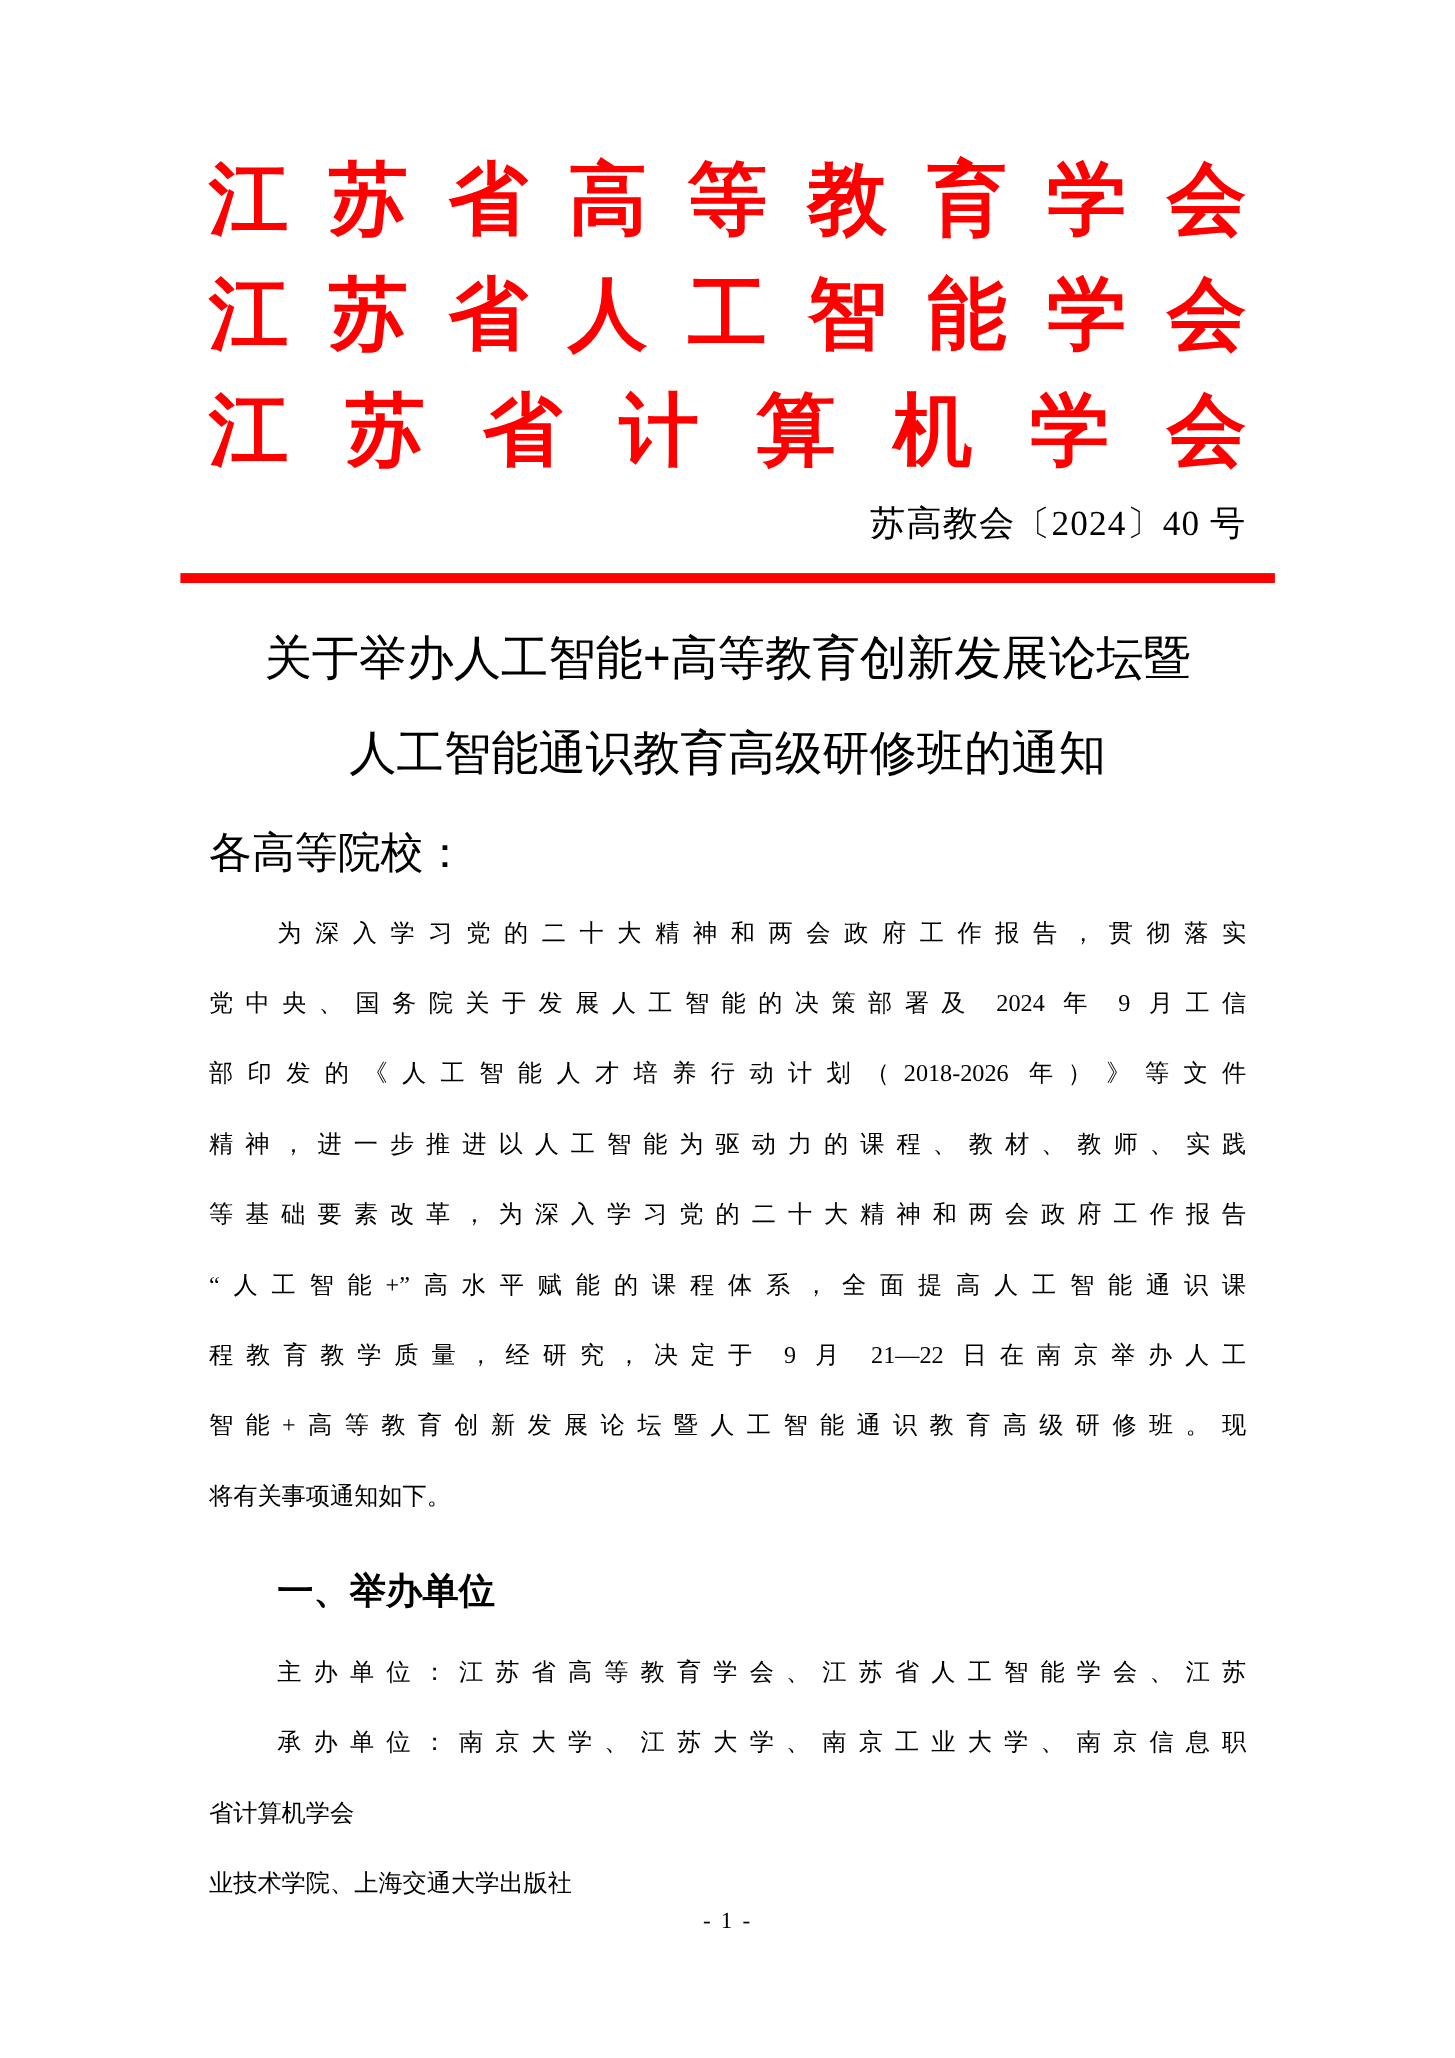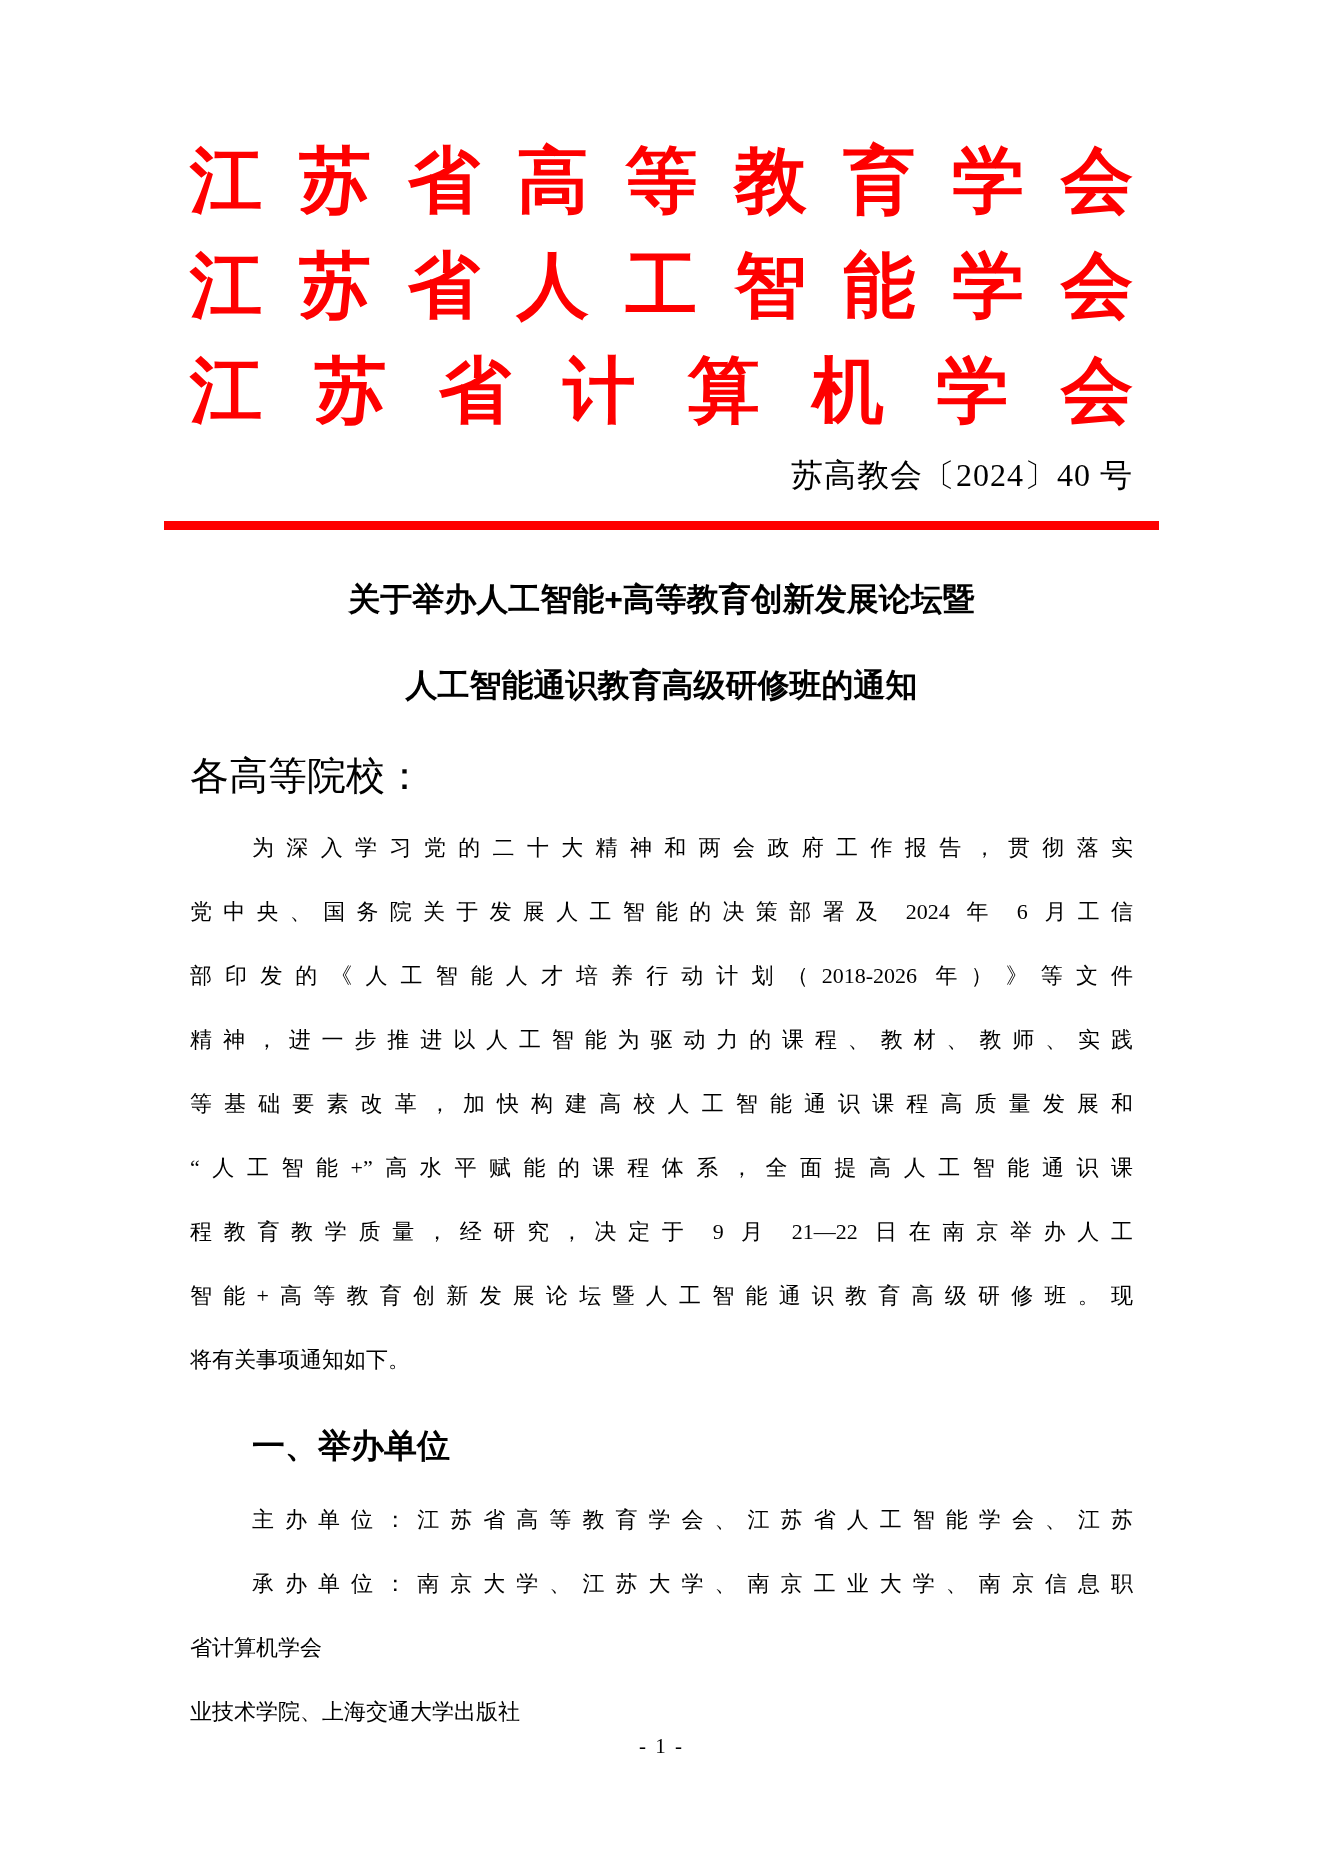--- a/index.html
+++ b/index.html
@@ -47,22 +47,22 @@
   .red-rule {
     height: 9px;
     background: #fe0000;
     margin: 28px -26px 0 -26px;
   }
 
   
   .title {
     margin: 26px 0 0 0;
     font-family: "Liberation Sans", "DejaVu Sans", sans-serif;
-    font-weight: bold;
-    font-size: 32px;
+    font-weight: normal;
+    font-size: 43px;
     line-height: 86px;
     text-align: center;
   }
 
   
   .salutation {
     margin-top: 16px;
     font-size: 39px;
     line-height: 64px;
   }
@@ -148,24 +148,24 @@
 
   <h1 class="title">
     <div>关于举办人工智能+高等教育创新发展论坛暨</div>
     <div>人工智能通识教育高级研修班的通知</div>
   </h1>
 
   <div class="salutation">各高等院校：</div>
 
   <div class="para">
     <div class="b-line fill indent">为深入学习党的二十大精神和两会政府工作报告，贯彻落实</div>
-    <div class="b-line fill">党中央、国务院关于发展人工智能的决策部署及 2024 年 6 月工信</div>
+    <div class="b-line fill">党中央、国务院关于发展人工智能的决策部署及 2024 年 9 月工信</div>
     <div class="b-line fill">部印发的《人工智能人才培养行动计划（2018-2026 年）》等文件</div>
     <div class="b-line fill">精神，进一步推进以人工智能为驱动力的课程、教材、教师、实践</div>
-    <div class="b-line fill">等基础要素改革，加快构建高校人工智能通识课程高质量发展和</div>
+    <div class="b-line fill">等基础要素改革，为深入学习党的二十大精神和两会政府工作报告</div>
     <div class="b-line fill">“人工智能+”高水平赋能的课程体系，全面提高人工智能通识课</div>
     <div class="b-line fill">程教育教学质量，经研究，决定于 9 月 21—22 日在南京举办人工</div>
     <div class="b-line fill">智能+高等教育创新发展论坛暨人工智能通识教育高级研修班。现</div>
     <div class="b-line">将有关事项通知如下。</div>
   </div>
 
   <div class="section-heading">一、举办单位</div>
 
   <div class="para para2">
     <div class="b-line fill indent">主办单位：江苏省高等教育学会、江苏省人工智能学会、江苏</div>

